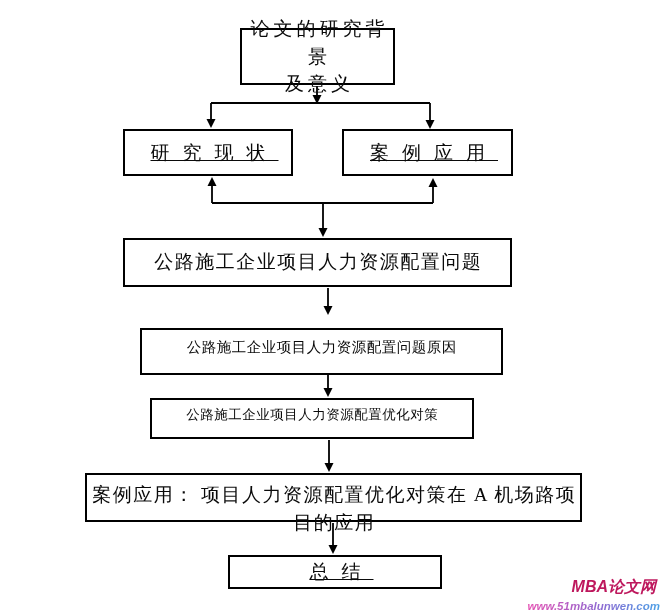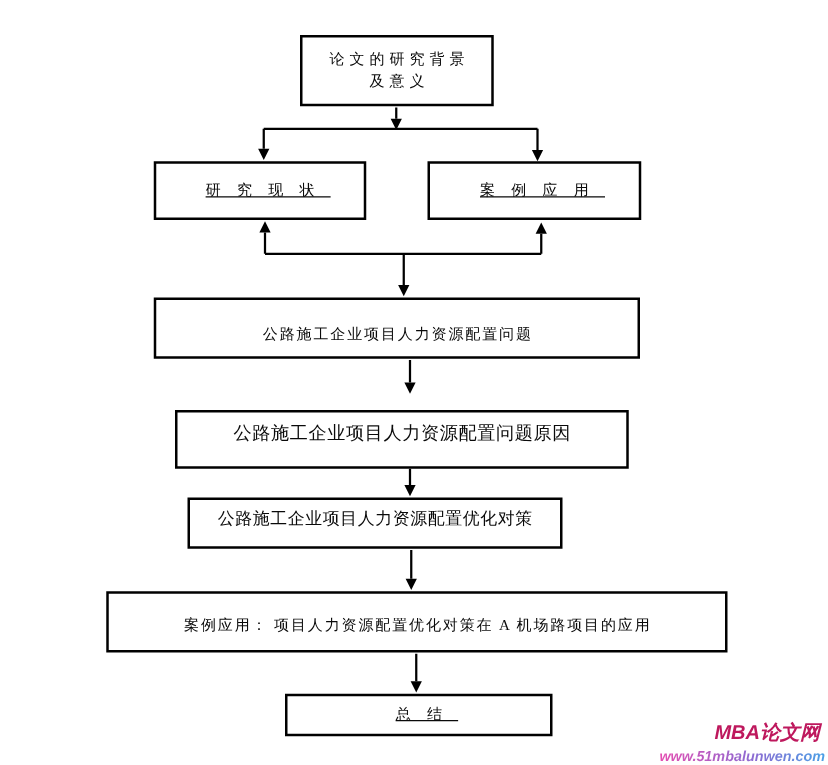--- a/index.html
+++ b/index.html
@@ -22,34 +22,34 @@
   .node {
     position: absolute;
     box-sizing: border-box;
     border: 2px solid #000000;
     background: #ffffff;
     color: #0a0a0a;
     display: flex;
     align-items: center;
     justify-content: center;
     text-align: center;
-    font-size: 12px;
+    font-size: 19px;
     line-height: 1.45;
   }
   .node.v-top { align-items: flex-start; }
   .sp-wide  { letter-spacing: 13px; padding-left: 13px; text-decoration: underline; }
   .sp-med   { letter-spacing: 4px;  padding-left: 4px; }
-  .sp-small { letter-spacing: 1.5px; padding-left: 1.5px; margin-top: 11px; }
+  .sp-small { letter-spacing: 1.5px; padding-left: 1.5px; }
   .sp-tiny  { letter-spacing: 0.5px; padding-left: 0.5px; }
   .b1  { left: 240px; top: 28px;  width: 155px; height: 57px; }
   .b2a { left: 123px; top: 129px; width: 170px; height: 47px; }
   .b2b { left: 342px; top: 129px; width: 171px; height: 47px; }
   .b3  { left: 123px; top: 238px; width: 389px; height: 49px; padding-top: 8px; }
   .b4  { left: 140px; top: 316px; width: 363px; height: 47px; padding-top: 7px; font-size: 14.5px; margin-top: 12px; }
-  .b5  { left: 150px; top: 398px; width: 300px; height: 41px; padding-top: 5px; font-size: 13.5px; }
+  .b5  { left: 150px; top: 398px; width: 324px; height: 41px; padding-top: 5px; font-size: 13.5px; }
   .b6  { left: 85px;  top: 473px; width: 497px; height: 49px; padding-top: 6px; }
   .b7  { left: 228px; top: 555px; width: 214px; height: 34px; }
   .watermark {
     position: absolute;
     right: 2px;
     top: 578px;
     width: 220px;
     text-align: right;
     font-family: "Liberation Sans", "DejaVu Sans", sans-serif;
     font-style: italic;

